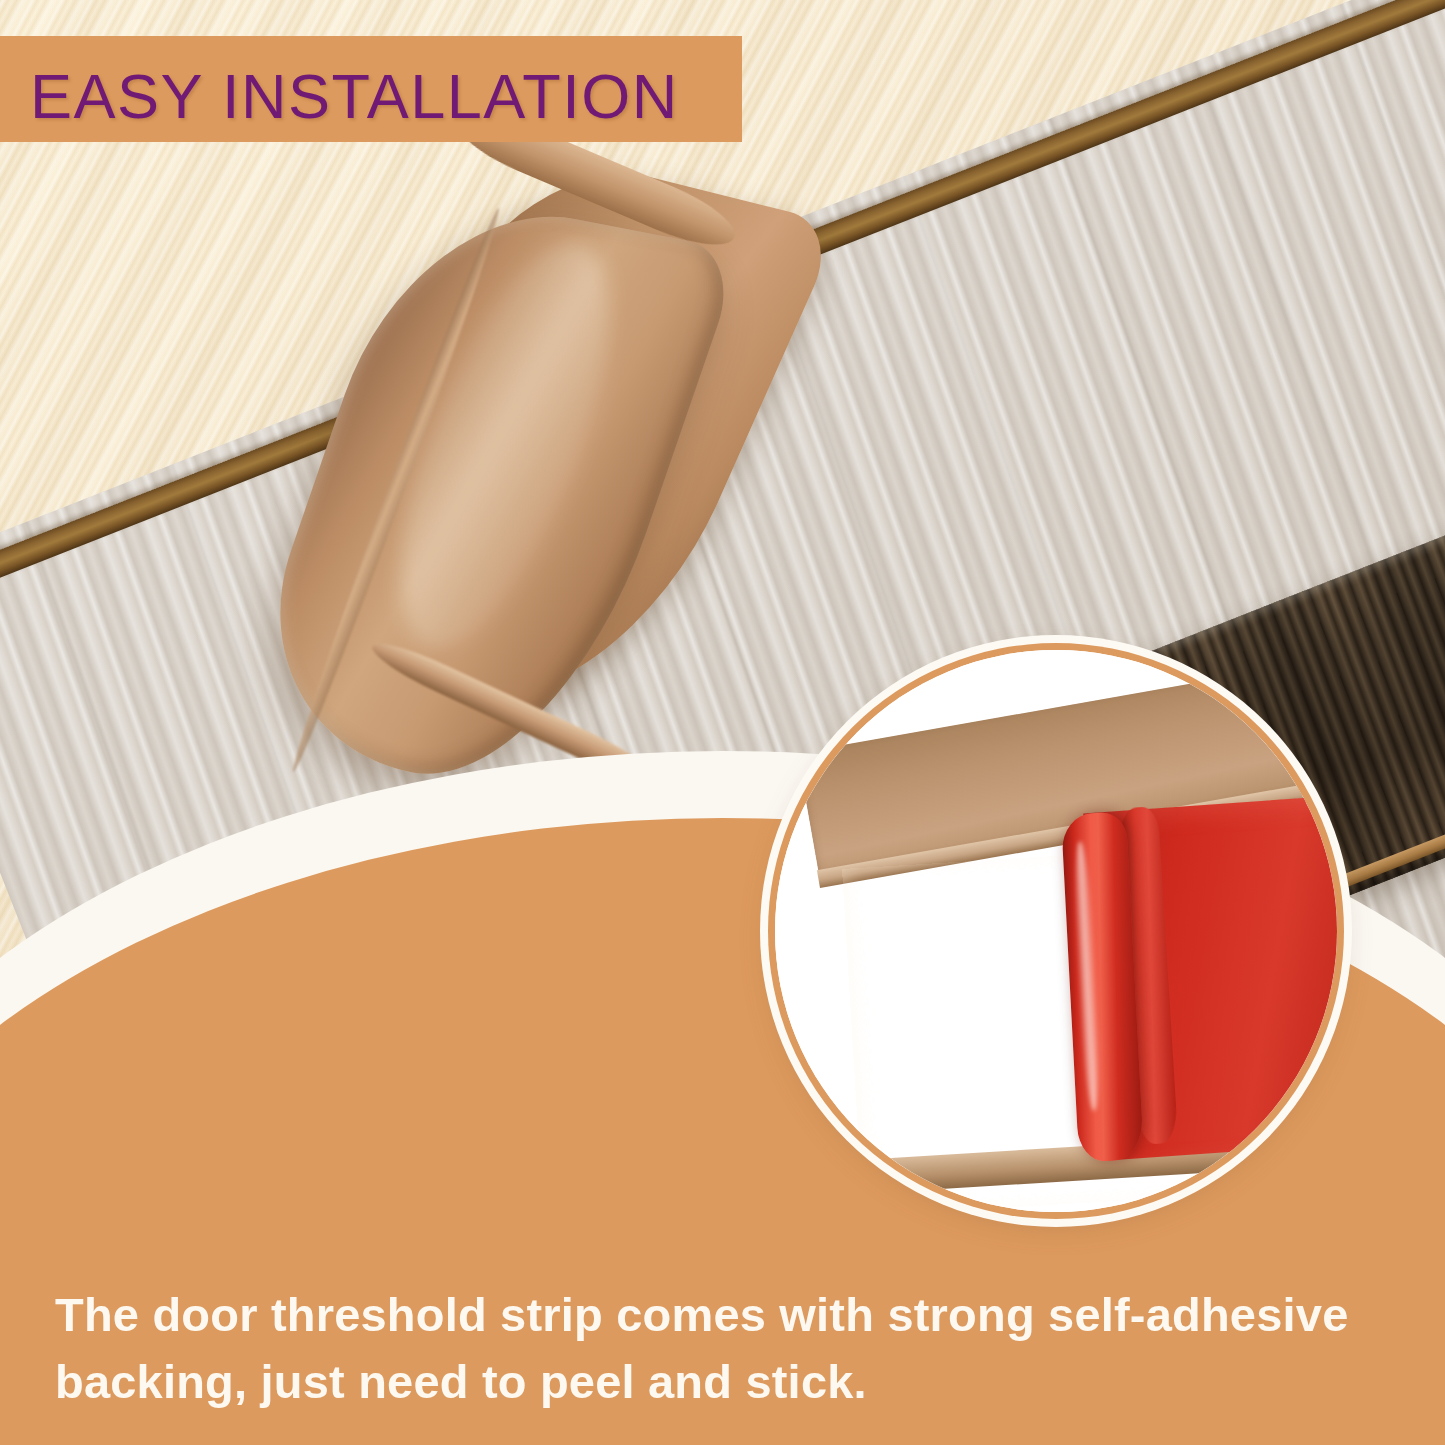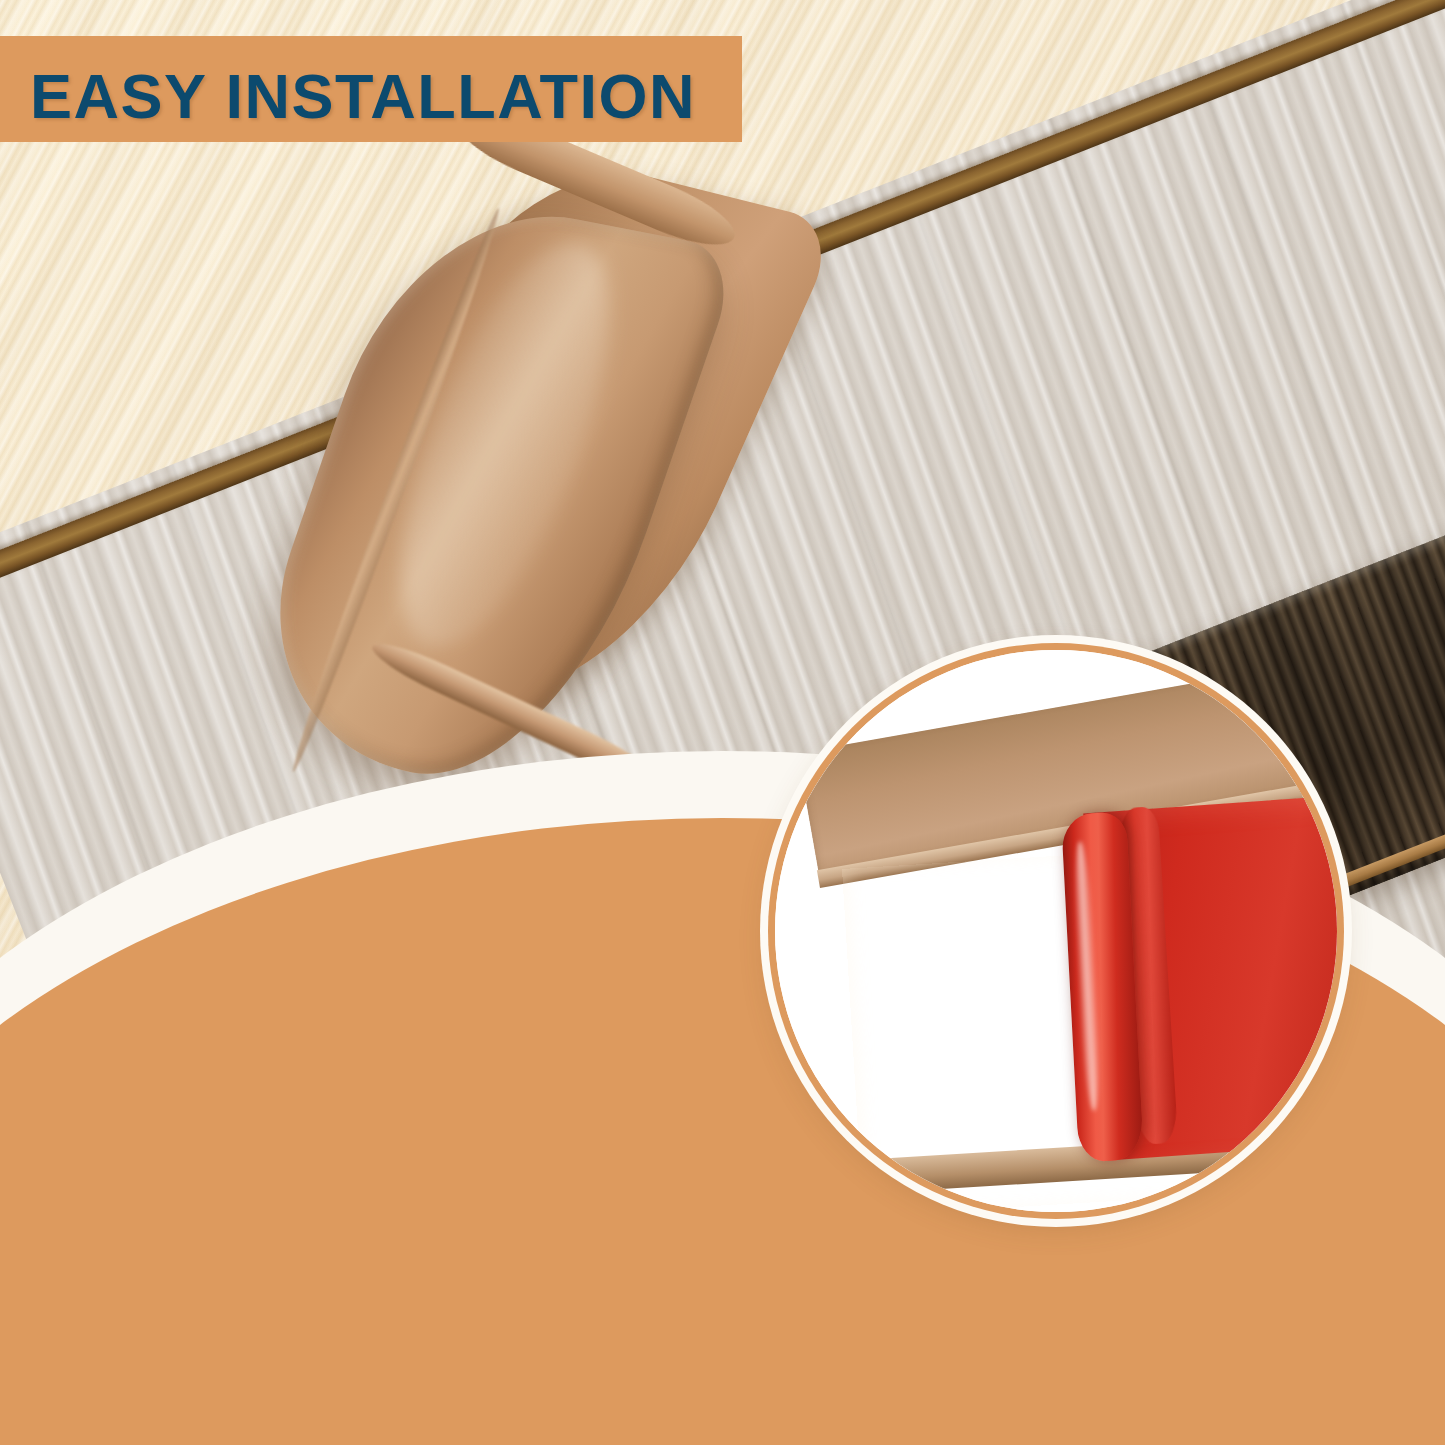--- a/index.html
+++ b/index.html
@@ -362,24 +362,24 @@
     left: 0;
     top: 36px;
     width: 742px;
     height: 106px;
     background: #dd9a5e;
     display: flex;
     align-items: center;
   }
   .banner-title {
     margin: 14px 0 0 30px;
-    color: #0c4a6e;
+    color: #701a75;
     font-family: "Liberation Sans", sans-serif;
     font-size: 63px;
-    font-weight: 700;
+    font-weight: 400;
     letter-spacing: 1.5px;
     line-height: 1;
     white-space: nowrap;
     text-shadow: 2px 2px 3px rgba(150,95,45,0.35);
   }
 
   
   .caption {
     position: absolute;
     left: 55px;
@@ -430,14 +430,17 @@
     <div class="inset-red-flat"></div>
     <div class="inset-red-roll2"></div>
     <div class="inset-red-roll"></div>
     <div class="inset-red-gloss"></div>
   </div>
 
   <div class="banner">
     <h1 class="banner-title">EASY INSTALLATION</h1>
   </div>
 
+  <div class="caption">
+    <p>The door threshold strip comes with strong self-adhesive backing, just need to peel and stick.</p>
+  </div>
 
 </div>
 
 </body></html>

